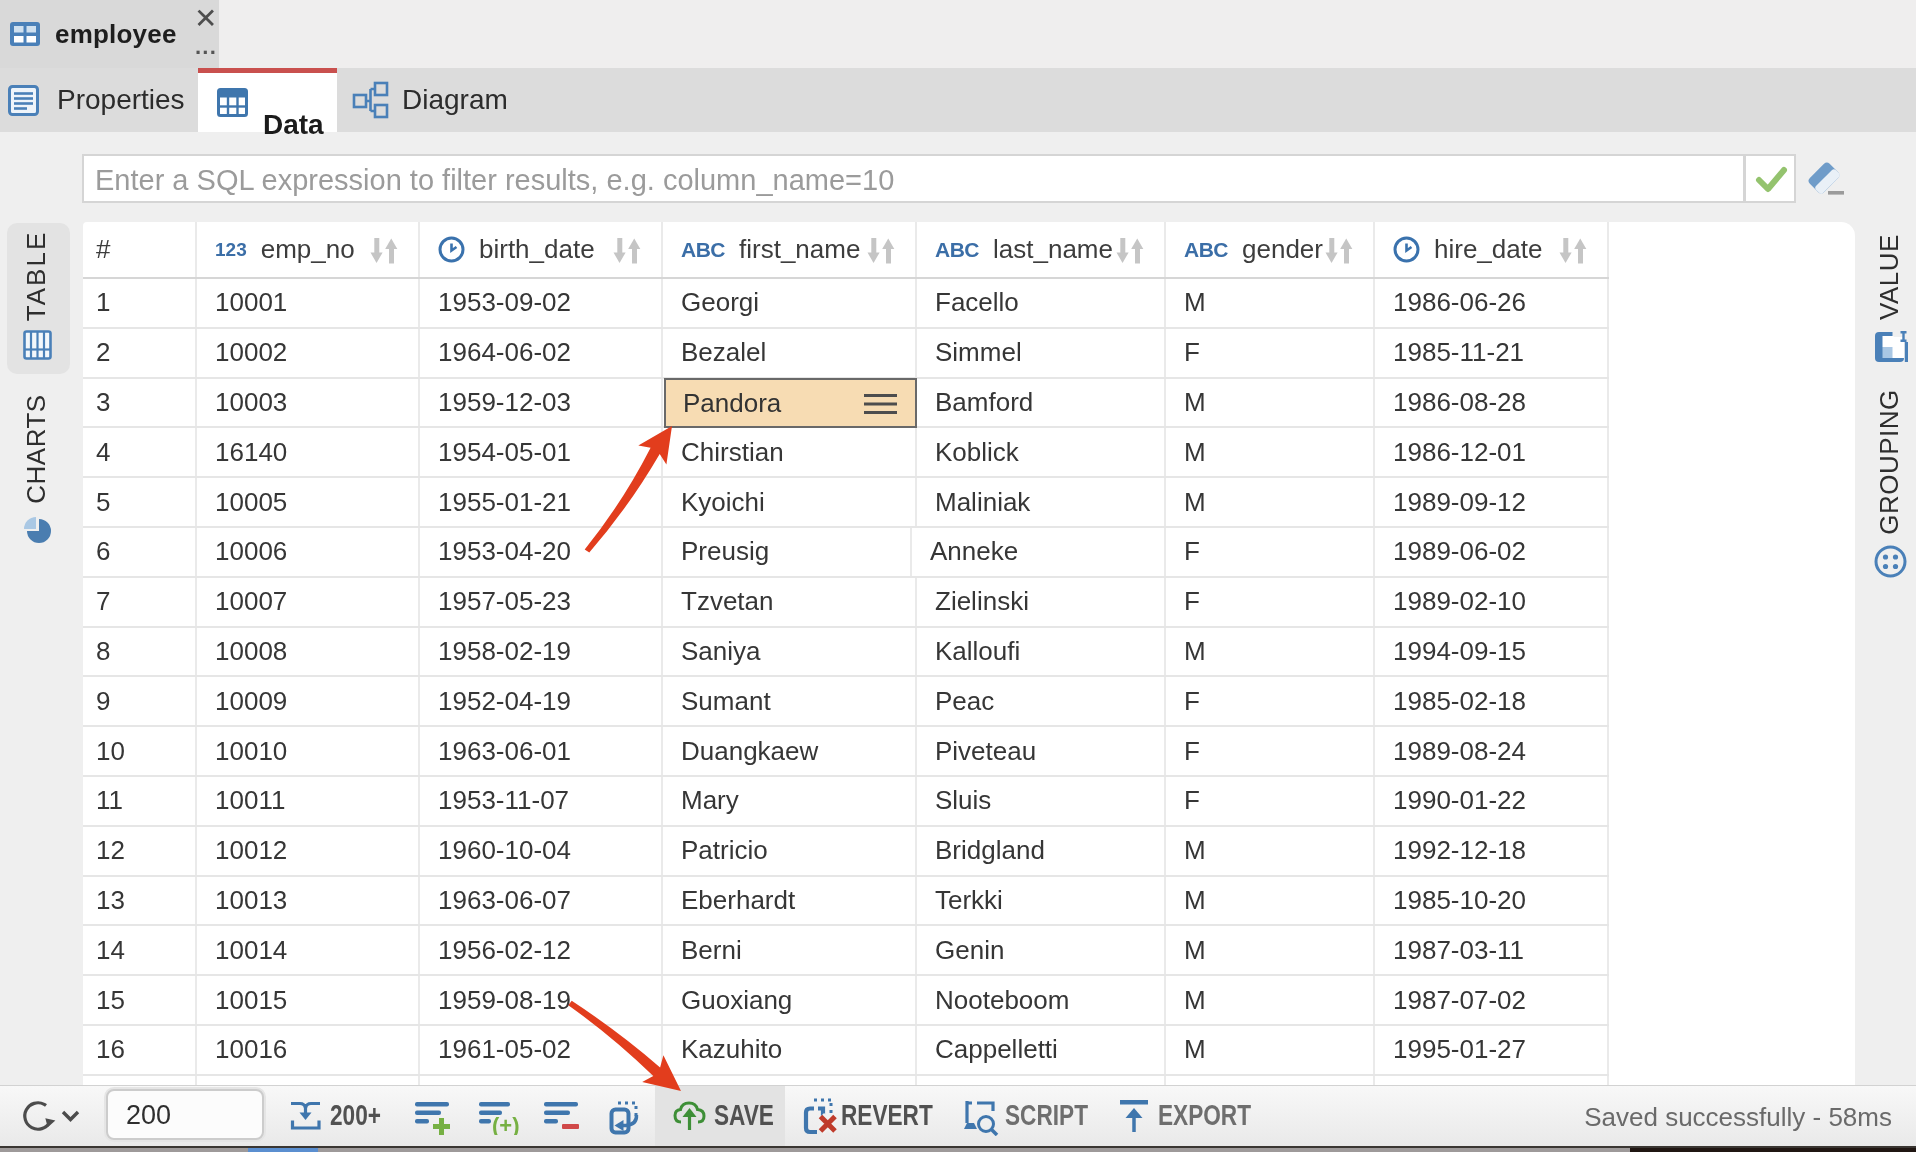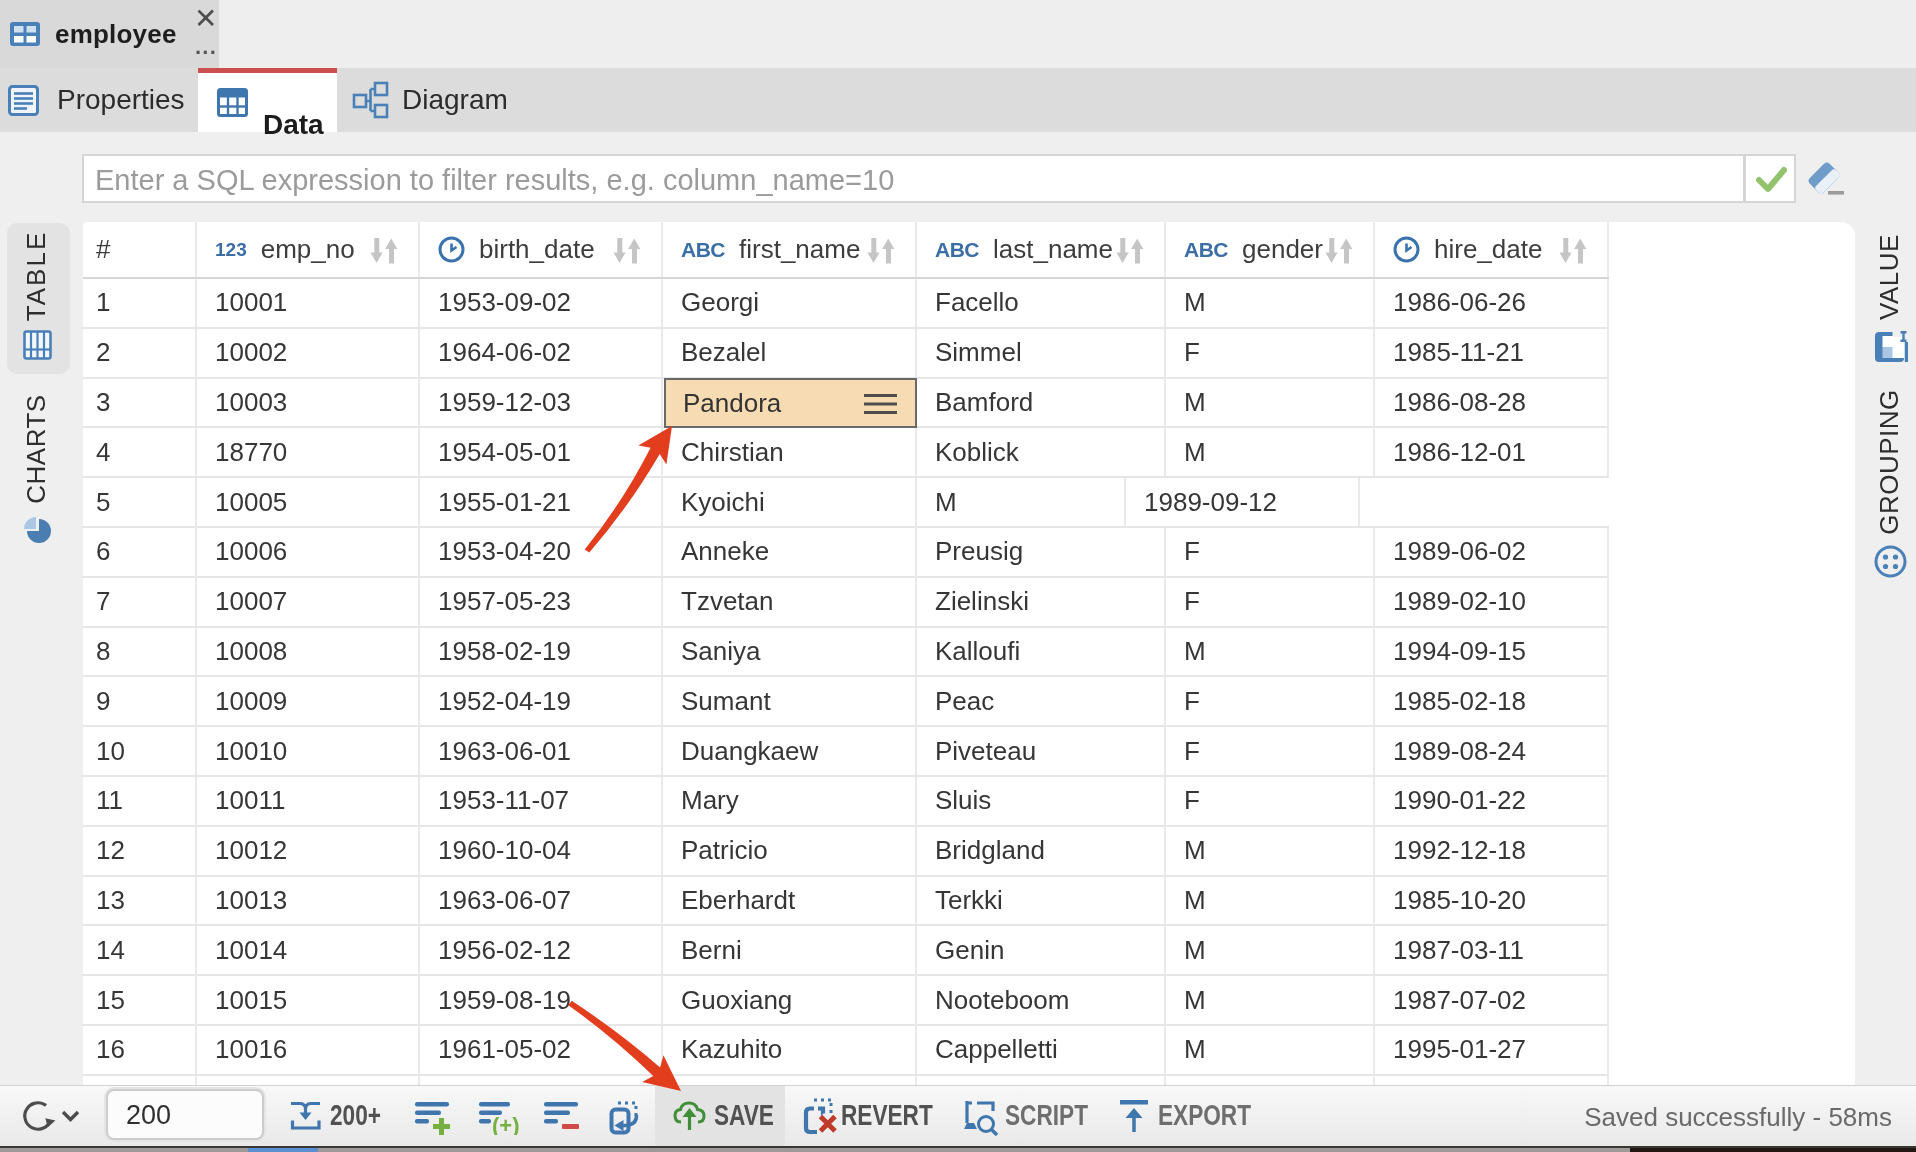--- a/index.html
+++ b/index.html
@@ -226,41 +226,42 @@
       <div class="c c0">3</div>
       <div class="c c1">10003</div>
       <div class="c c2">1959-12-03</div>
       <div class="c c3"></div>
       <div class="c c4">Bamford</div>
       <div class="c c5">M</div>
       <div class="c c6">1986-08-28</div>
     </div>
   <div class="row">
       <div class="c c0">4</div>
-      <div class="c c1">18770</div>
+      <div class="c c1">16140</div>
       <div class="c c2">1954-05-01</div>
       <div class="c c3">Chirstian</div>
       <div class="c c4">Koblick</div>
       <div class="c c5">M</div>
       <div class="c c6">1986-12-01</div>
     </div>
   <div class="row">
       <div class="c c0">5</div>
       <div class="c c1">10005</div>
       <div class="c c2">1955-01-21</div>
       <div class="c c3">Kyoichi</div>
+      <div class="c c4">Maliniak</div>
       <div class="c c5">M</div>
       <div class="c c6">1989-09-12</div>
     </div>
   <div class="row">
       <div class="c c0">6</div>
       <div class="c c1">10006</div>
       <div class="c c2">1953-04-20</div>
+      <div class="c c4">Preusig</div>
       <div class="c c3">Anneke</div>
-      <div class="c c4">Preusig</div>
       <div class="c c5">F</div>
       <div class="c c6">1989-06-02</div>
     </div>
   <div class="row">
       <div class="c c0">7</div>
       <div class="c c1">10007</div>
       <div class="c c2">1957-05-23</div>
       <div class="c c3">Tzvetan</div>
       <div class="c c4">Zielinski</div>
       <div class="c c5">F</div>

